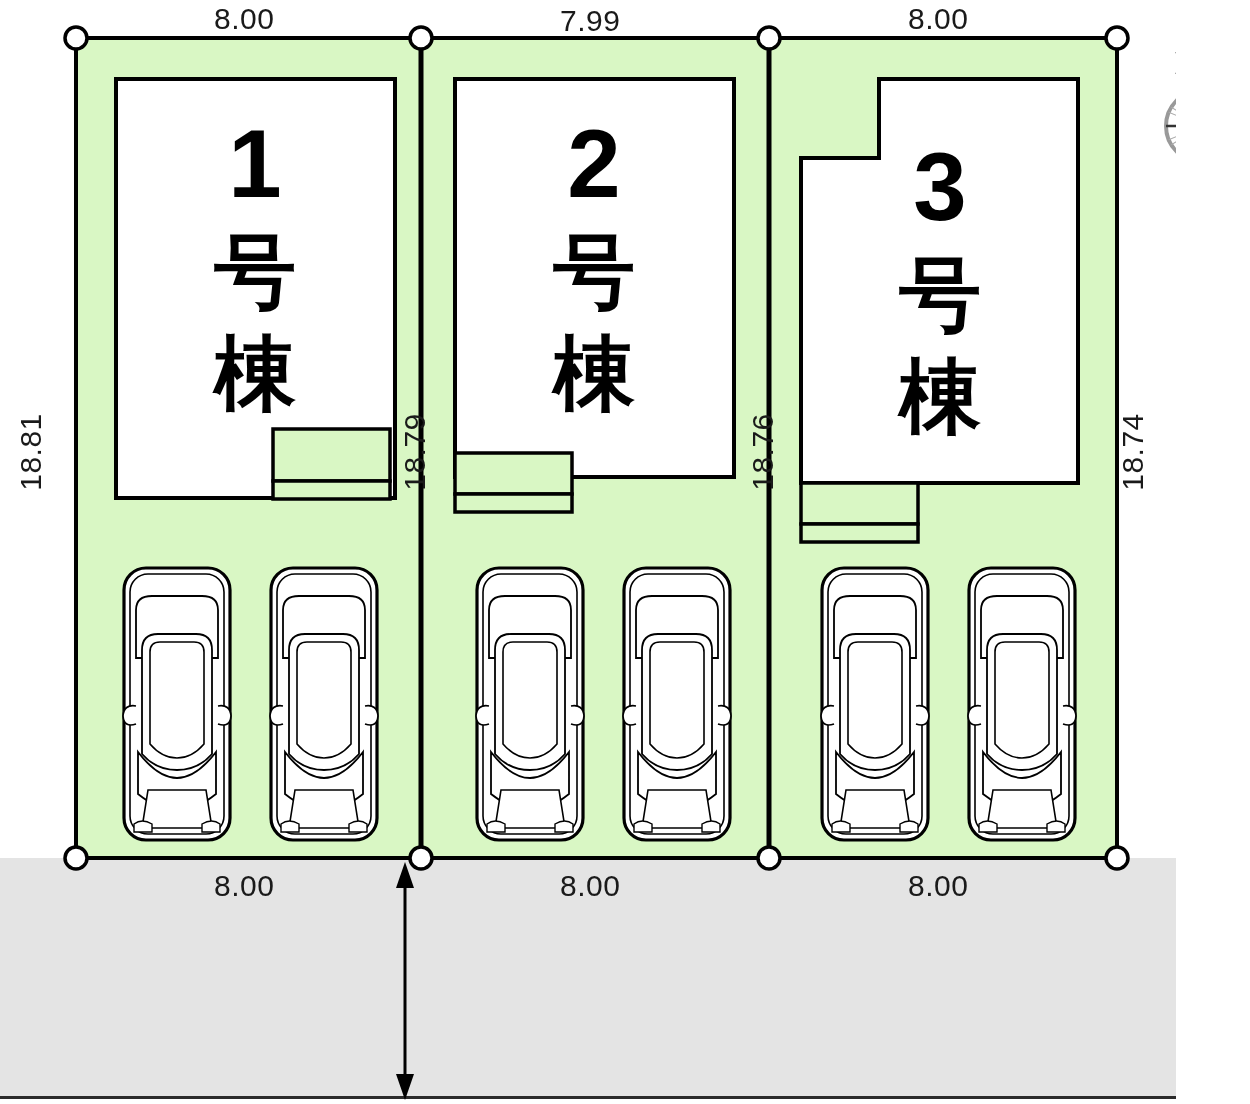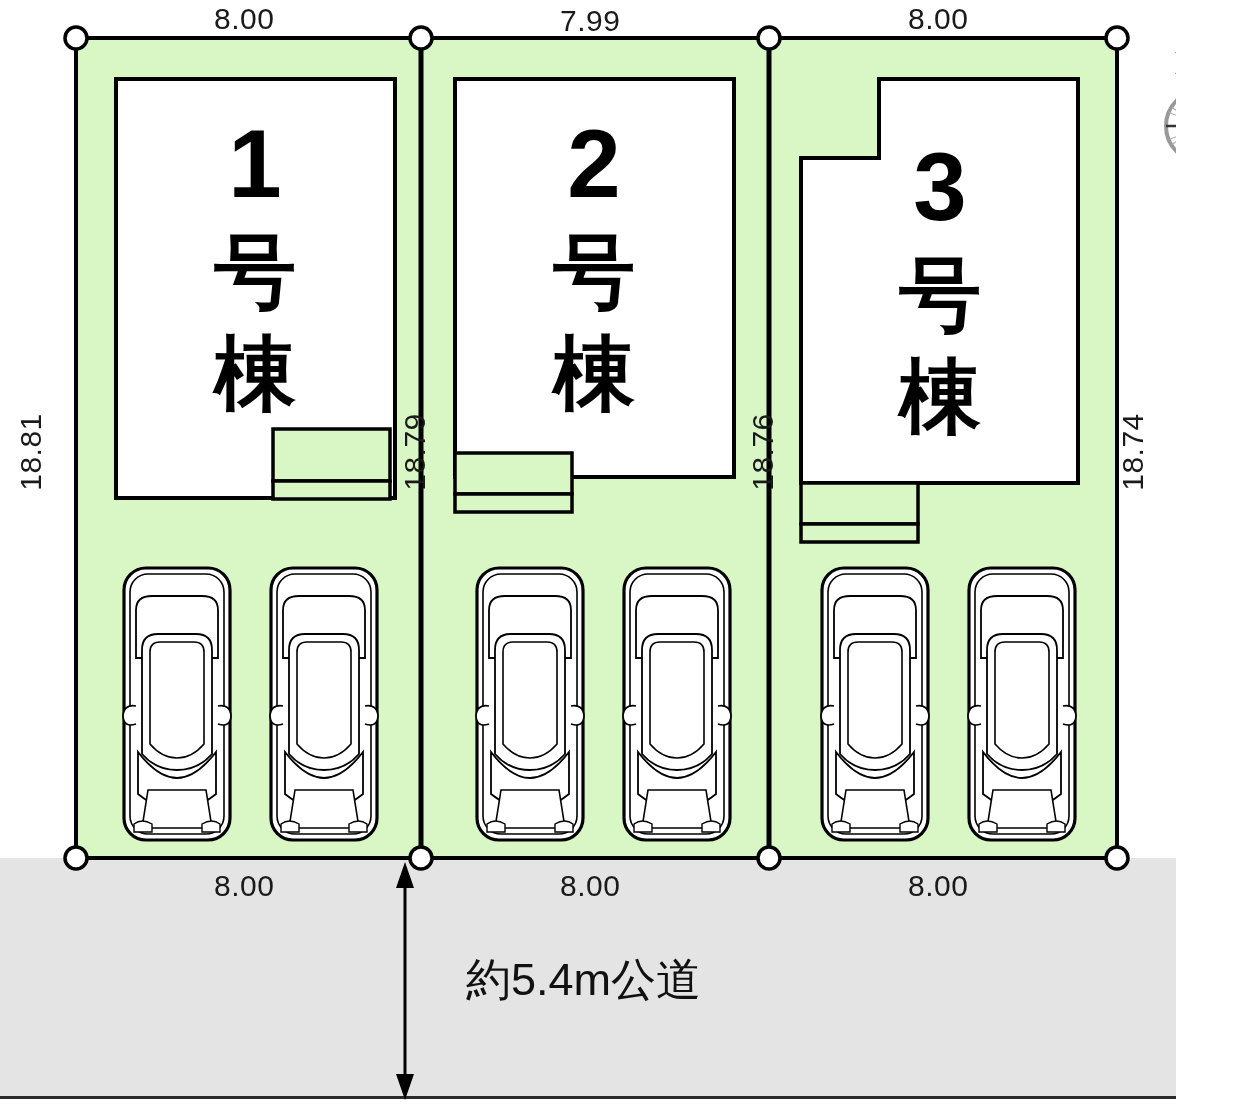--- a/index.html
+++ b/index.html
@@ -228,17 +228,16 @@
     <span class="lot-go">号</span>
     <span class="lot-tou">棟</span>
   </div>
 
   <div class="lot-label" style="left:865px; top:123px; width:150px;">
     <span class="lot-num">3</span>
     <span class="lot-go">号</span>
     <span class="lot-tou">棟</span>
   </div>
 
-  <div class="road-label" style="left:466px; top:950px;">約5.4m公道</div>
 
   <div class="compass-n" style="left:1175px; top:44px;">N</div>
 
 </div>
 
 </body></html>

